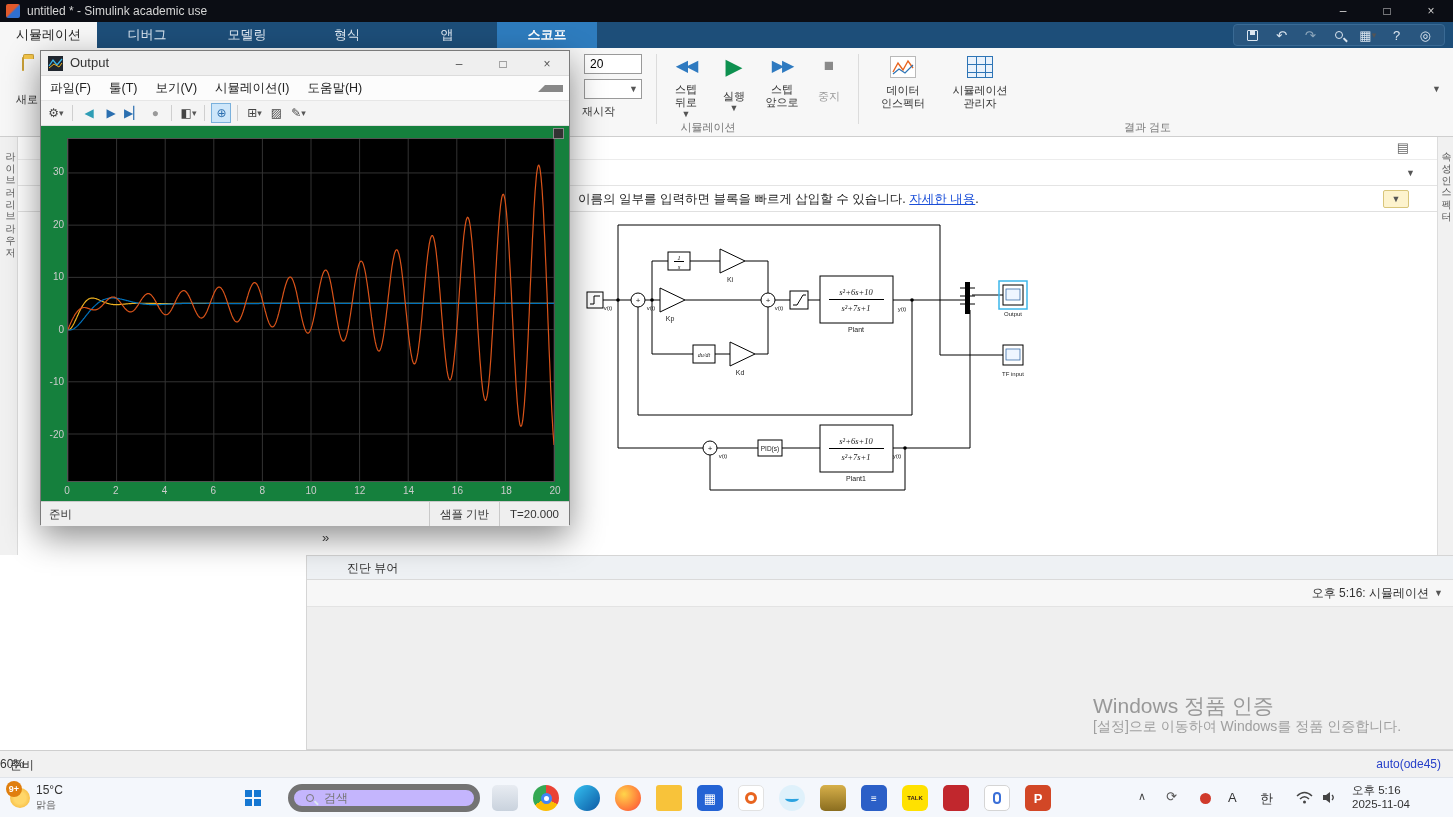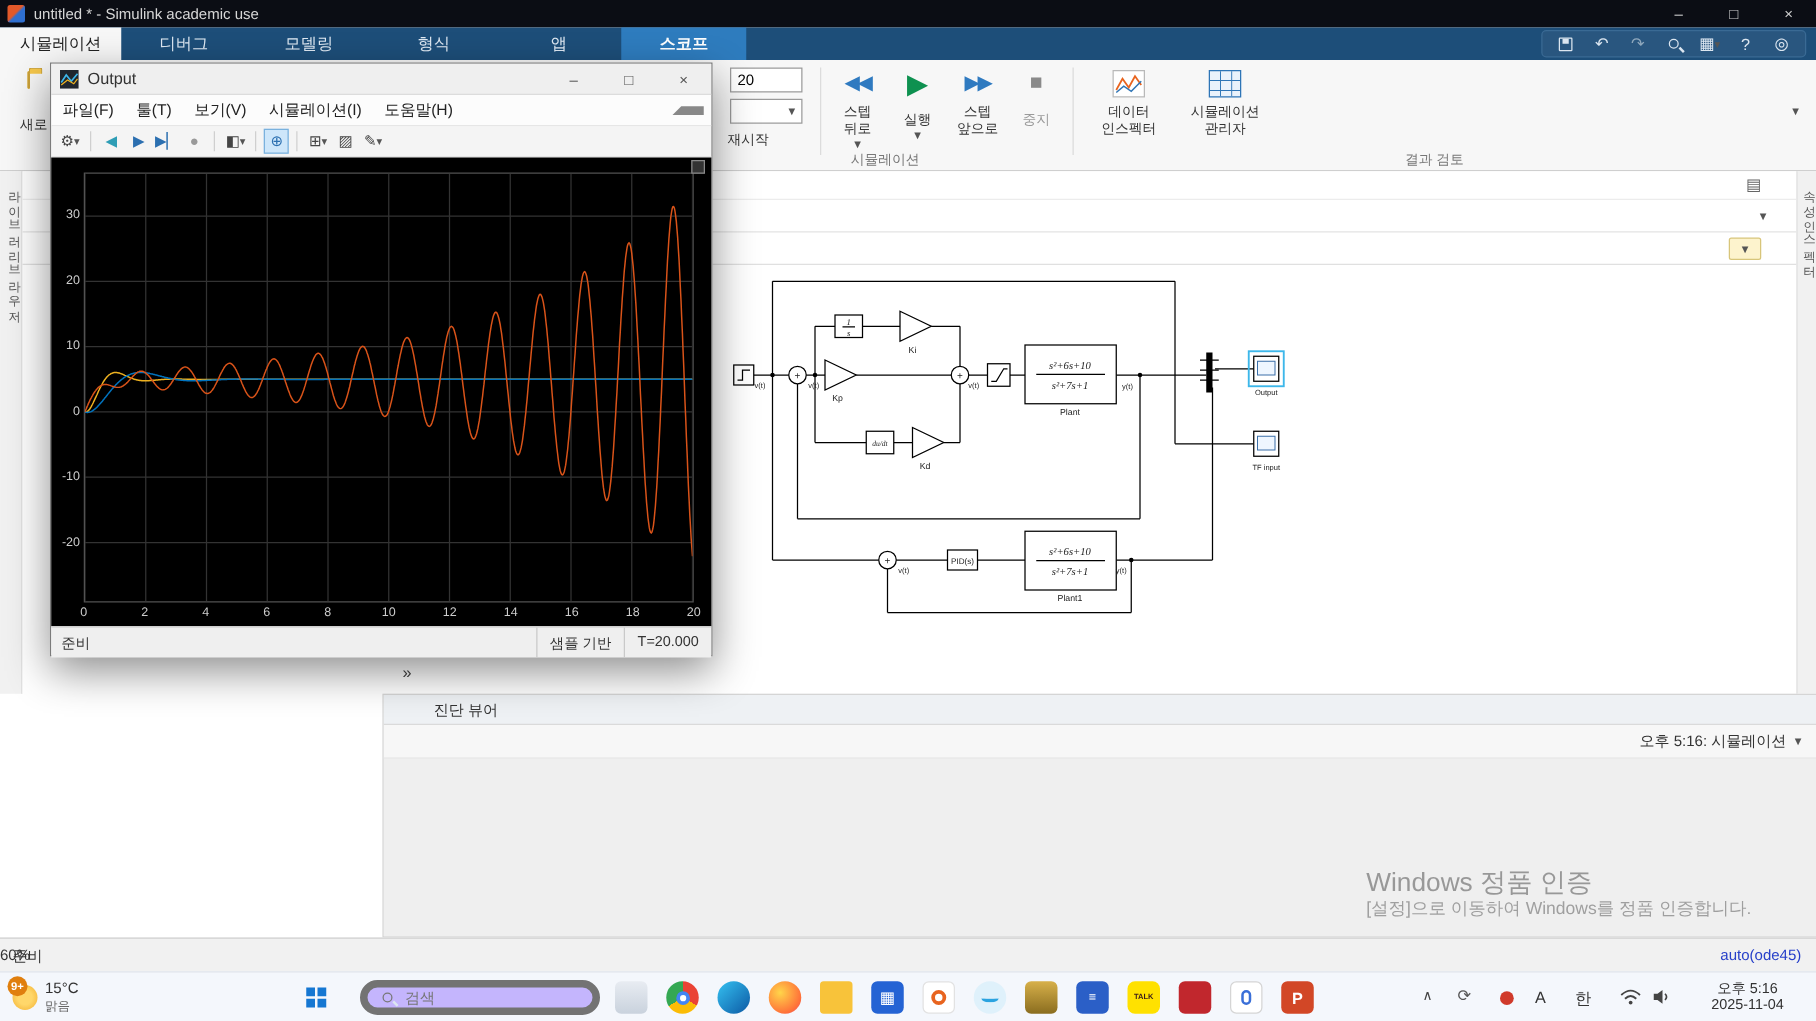--- a/index.html
+++ b/index.html
@@ -105,21 +105,21 @@
          box-shadow:0 12px 32px rgba(0,0,0,.45);z-index:60;}
   .sc-title{left:0;top:0;width:100%;height:25px;background:#efefef;border-bottom:1px solid #dcdcdc;font-size:13px;color:#333;}
   .sc-menu{left:0;top:25px;width:100%;height:25px;background:#fcfcfc;border-bottom:1px solid #e6e6e6;
            display:flex;align-items:center;font-size:12.5px;color:#222;}
   .sc-menu span{padding:0 9px;text-align:right;}
   .sc-tool{left:0;top:50px;width:100%;height:25px;background:#f4f4f4;border-bottom:1px solid #dedede;
            display:flex;align-items:center;padding-left:5px;gap:2px;}
   .tbtn{min-width:20px;height:20px;display:flex;align-items:center;justify-content:center;font-size:12px;color:#444;border:1px solid transparent;}
   .tbtn.on{background:#cde6fa;border:1px solid #7ab1dd;color:#2b6fb0;}
   .tsep{width:1px;height:16px;background:#cfcfcf;margin:0 4px;}
-  .sc-plotregion{left:0;top:75px;width:528px;height:375px;background:#000000;}
+  .sc-plotregion{left:0;top:75px;width:528px;height:375px;background:#15803d;}
   .sc-plot{left:26px;top:12px;width:488px;height:344px;background:#000;border:1px solid #525252;}
   .xtick,.ytick{position:absolute;font-size:10px;color:#cccccc;}
   .xtick{width:24px;text-align:center;}
   .ytick{width:23px;text-align:right;}
   .sc-status{left:0;top:450px;width:100%;height:25px;background:#efefef;border-top:1px solid #c9c9c9;font-size:11.5px;color:#333;
              display:flex;align-items:center;}
   .sc-cell{height:100%;display:flex;align-items:center;padding:0 10px;border-left:1px solid #c9c9c9;}
   .flexrow{display:flex;align-items:center;}
 </style>
 </head>
@@ -227,20 +227,23 @@
   </div>
 
   <div class="abs canvas">
     <div class="abs crow1">
       <span class="abs" style="right:28px;top:3px;font-size:13px;color:#666;">▤</span>
     </div>
     <div class="abs crow2">
       <span class="abs caret" style="right:22px;top:8px;">▼</span>
     </div>
     <div class="abs notif">
+      <span class="abs" style="left:560px;top:5px;">
+        <span>이름의 일부를 입력하면 블록을 빠르게 삽입할 수 있습니다. </span><a href="#">자세한 내용</a><span>.</span>
+      </span>
       <span class="abs notifbtn">▼</span>
     </div>
 
     <svg class="abs model-svg" style="left:557px;top:73px;" width="530" height="300" viewBox="0 0 530 300">
       <g>
         <line x1="28" y1="90" x2="56" y2="90"></line>
           <line x1="70" y1="90" x2="85" y2="90"></line>
         <line x1="77" y1="90" x2="77" y2="51"></line>
           <line x1="77" y1="51" x2="93" y2="51"></line>
         <line x1="115" y1="51" x2="145" y2="51"></line>
@@ -442,21 +445,21 @@
       <svg width="17" height="13" viewBox="0 0 17 13">
           <path d="M1 5 Q8.5 -2 16 5" fill="none" stroke="#444" stroke-width="1.5"></path>
       <path d="M4 8 Q8.5 3.5 13 8" fill="none" stroke="#444" stroke-width="1.5"></path>
           <circle cx="8.5" cy="11" r="1.5" fill="#444"></circle>
         </svg></span>
     <span class="abs" style="left:1322px;top:13px;">
       <svg width="15" height="13" viewBox="0 0 15 13">
           <polygon points="1,4 4,4 8,1 8,12 4,9 1,9" fill="#444"></polygon>
       <path d="M10 4 Q12.5 6.5 10 9" fill="none" stroke="#444" stroke-width="1.3"></path>
         </svg></span>
-    <div class="abs" style="left:1352px;top:5px;width:92px;text-align:center;font-size:11.5px;color:#333;">
+    <div class="abs" style="left:1352px;top:5px;width:92px;text-align:left;font-size:11.5px;color:#333;">
       <div>오후 5:16</div>
       <div>2025-11-04</div>
     </div>
   </div>
 
   <div class="abs scope">
     <div class="abs sc-title">
       <span class="abs" style="left:7px;top:5px;">
         <svg width="15" height="15" viewBox="0 0 15 15">
             <rect width="15" height="15" fill="#20262e"></rect>

